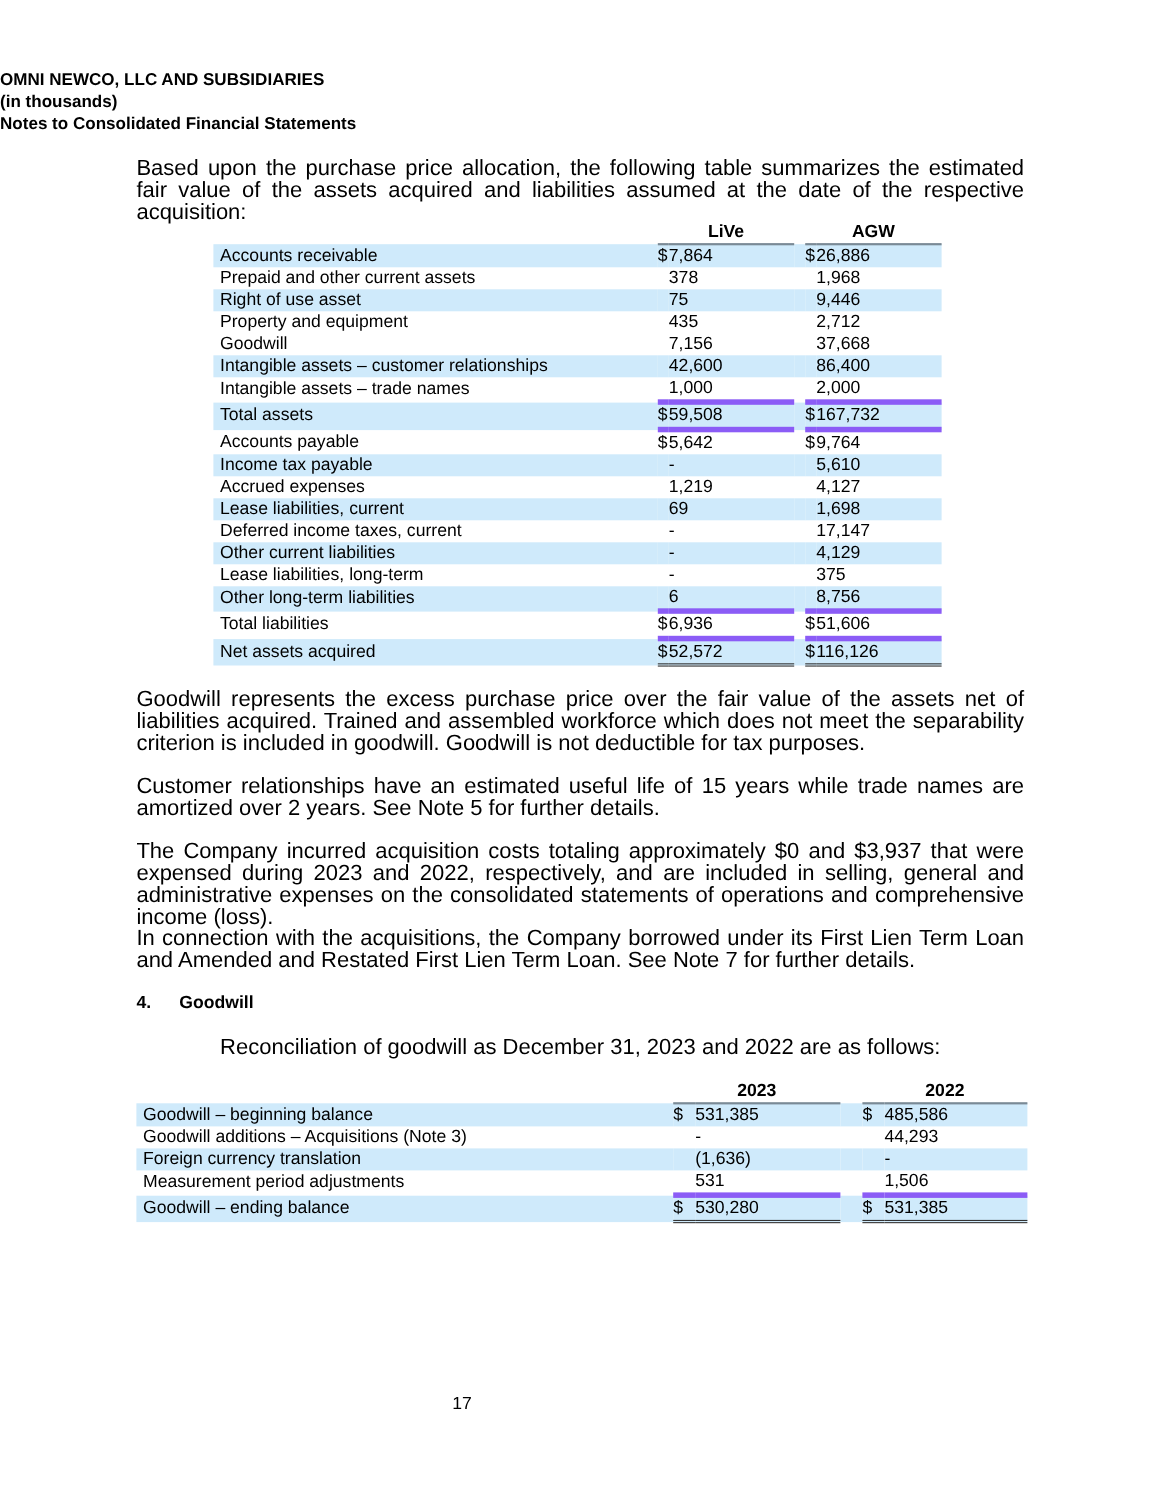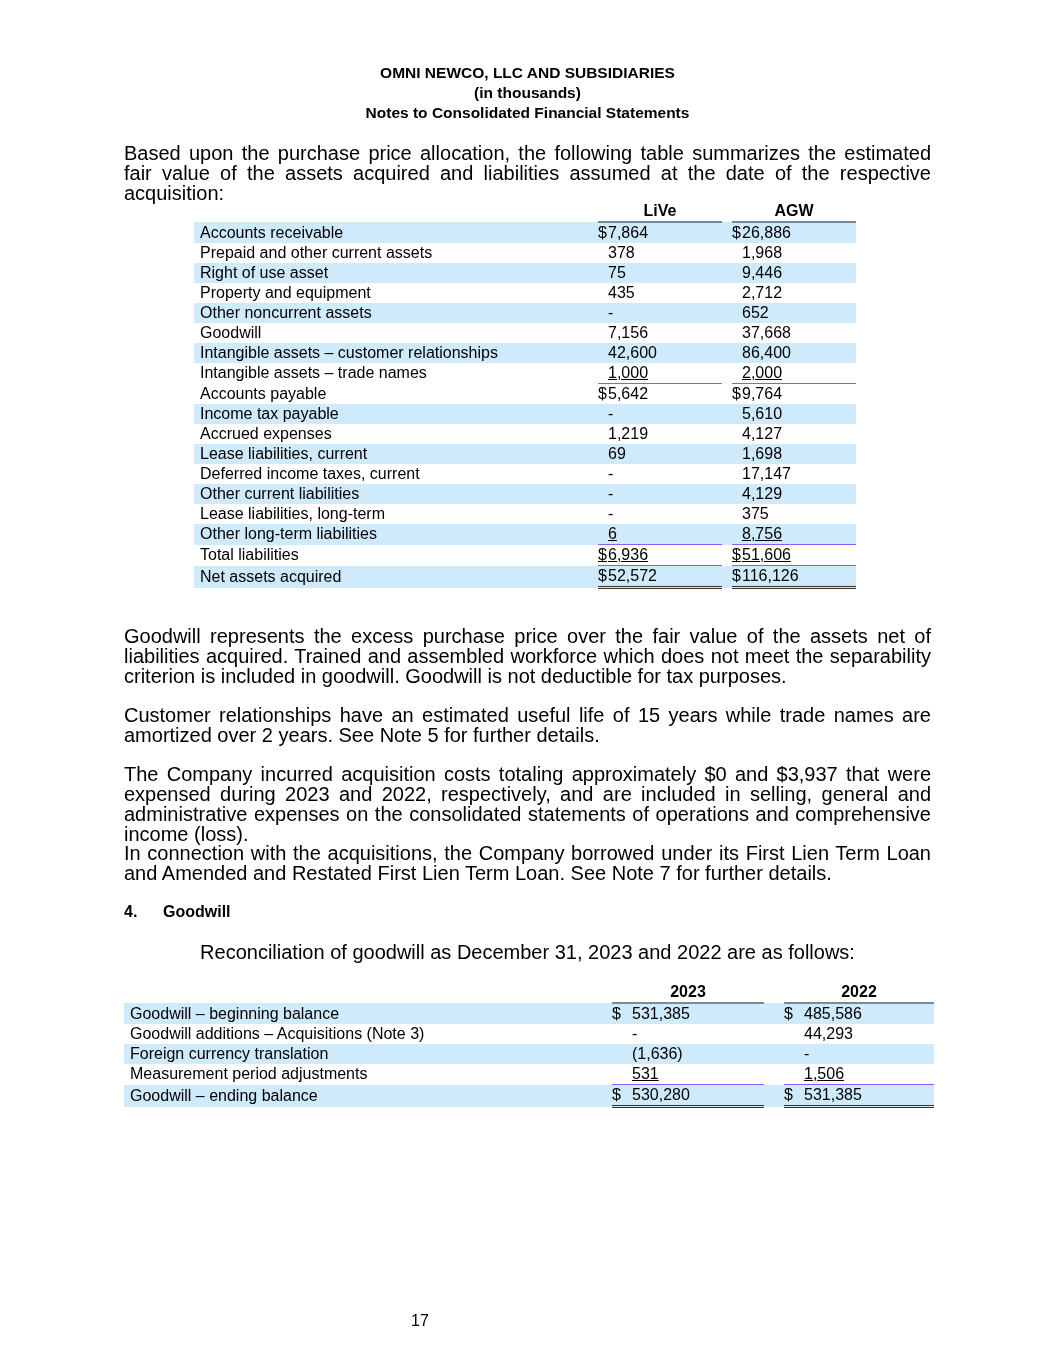--- a/index.html
+++ b/index.html
@@ -1,31 +1,31 @@
 <!DOCTYPE html>
 <html><head>
 <meta charset="utf-8">
 <style>
   html, body { margin: 0; padding: 0; background: #ffffff; }
   body {
     width: 1055px; height: 1365px; position: relative; overflow: hidden;
     font-family: "Liberation Sans", sans-serif; color: #000; font-size: 16px;
   }
-  .header { position: absolute; top: 63px; left: 0; width: 1055px; text-align: center; font-weight: bold; font-size: 15.5px; line-height: 20px; }
+  .header { position: absolute; top: 63px; left: 0; width: 1055px; text-align: left; font-weight: bold; font-size: 15.5px; line-height: 20px; }
   .para { position: absolute; left: 124px; width: 807px; font-size: 20px; line-height: 20px; text-align: justify; }
   .para.left { text-align: center; }
 
   table.fin { position: absolute; border-collapse: collapse; font-size: 16px; }
   table.fin td { padding: 0; height: 20px; line-height: 20px; white-space: nowrap; }
   table.fin tr.shade td.s { background: #cfeafb; }
   .colhead { font-weight: bold; text-align: center; border-bottom: 2px solid #7a8a96; }
   .lbl { padding-left: 6px !important; }
   .dol { text-align: left; }
   .num { }
-  .ul td.u { border-bottom: 1px solid #8b5cf6; text-decoration: underline; }
+  .ul td.u { border-bottom: 5px solid #8b5cf6; }
   .dbl td.u { border-bottom: 3px double #333; }
 
   
   #t1 { left: 194px; top: 201px; }
   #t1 col.c-label { width: 404px; }
   #t1 col.c-d1 { width: 10px; }
   #t1 col.c-v1 { width: 114px; }
   #t1 col.c-gap { width: 10px; }
   #t1 col.c-d2 { width: 10px; }
   #t1 col.c-v2 { width: 114px; }
@@ -34,21 +34,21 @@
   #t2 { left: 124px; top: 982px; }
   #t2 col.c-label { width: 488px; }
   #t2 col.c-d1 { width: 20px; }
   #t2 col.c-v1 { width: 132px; }
   #t2 col.c-gap { width: 20px; }
   #t2 col.c-d2 { width: 20px; }
   #t2 col.c-v2 { width: 130px; }
 
   .section-title { position: absolute; left: 124px; top: 903px; font-weight: bold; font-size: 16px; }
   .section-title .num-sec { display: inline-block; width: 39px; }
-  .page-num { position: absolute; top: 1312px; left: 0; width: 840px; text-align: center; font-size: 16px; }
+  .page-num { position: absolute; top: 1268px; left: 0; width: 840px; text-align: center; font-size: 16px; }
 </style>
 </head>
 <body>
 
 <div class="header">
   <div>OMNI NEWCO, LLC AND SUBSIDIARIES</div>
   <div>(in thousands)</div>
   <div>Notes to Consolidated Financial Statements</div>
 </div>
 
@@ -95,28 +95,20 @@
         <td class="num s">9,446</td>
       </tr>
       <tr>
         <td class="lbl s">Property and equipment</td>
         <td class="dol s"></td>
         <td class="num s">435</td>
         <td class="s"></td>
         <td class="dol s"></td>
         <td class="num s">2,712</td>
       </tr>
-      <tr class="shade">
-        <td class="lbl s">Other noncurrent assets</td>
-        <td class="dol s"></td>
-        <td class="num s">-</td>
-        <td class="s"></td>
-        <td class="dol s"></td>
-        <td class="num s">652</td>
-      </tr>
       <tr>
         <td class="lbl s">Goodwill</td>
         <td class="dol s"></td>
         <td class="num s">7,156</td>
         <td class="s"></td>
         <td class="dol s"></td>
         <td class="num s">37,668</td>
       </tr>
       <tr class="shade">
         <td class="lbl s">Intangible assets – customer relationships</td>
@@ -126,20 +118,28 @@
         <td class="dol s"></td>
         <td class="num s">86,400</td>
       </tr>
       <tr class="ul">
         <td class="lbl s">Intangible assets – trade names</td>
         <td class="dol s u"></td>
         <td class="num s u">1,000</td>
         <td class="s"></td>
         <td class="dol s u"></td>
         <td class="num s u">2,000</td>
+      </tr>
+      <tr class="shade ul">
+        <td class="lbl s">Total assets</td>
+        <td class="dol s u">$</td>
+        <td class="num s u">59,508</td>
+        <td class="s"></td>
+        <td class="dol s u">$</td>
+        <td class="num s u">167,732</td>
       </tr>
       <tr>
         <td class="lbl s">Accounts payable</td>
         <td class="dol s">$</td>
         <td class="num s">5,642</td>
         <td class="s"></td>
         <td class="dol s">$</td>
         <td class="num s">9,764</td>
       </tr>
       <tr class="shade">

